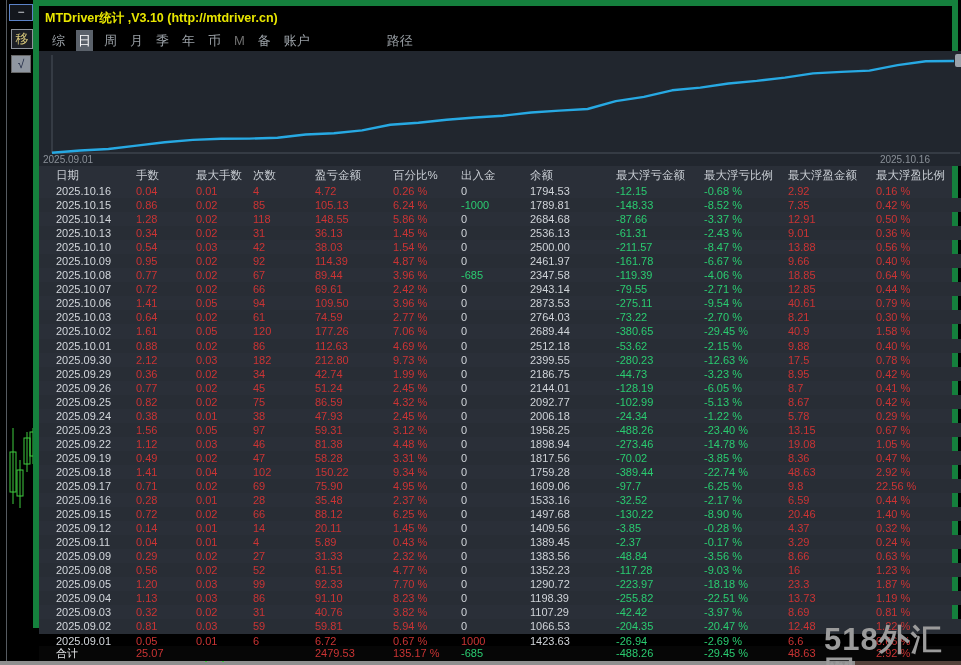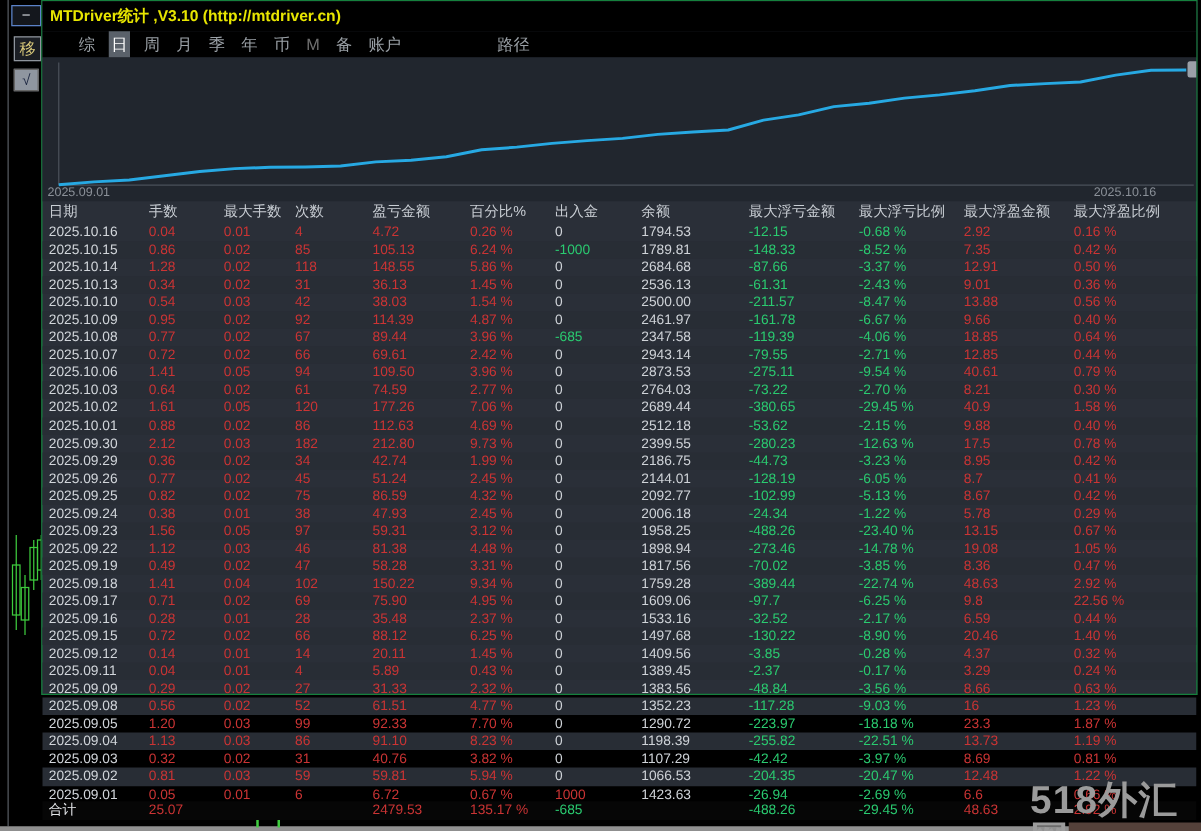--- a/index.html
+++ b/index.html
@@ -14,44 +14,44 @@
   .btn-move{position:absolute;left:11px;top:29px;width:22px;height:20px;background:#1b1e24;
             border:1px solid #8e949c;color:#d8c87a;font-size:13px;line-height:18px;text-align:center;}
   .btn-check{position:absolute;left:11px;top:55px;width:20px;height:18px;background:#8f96a0;
              border:1px solid #666;color:#1d2742;font-size:12px;line-height:16px;text-align:center;}
   .candles{position:absolute;left:5px;top:424px;}
   .edge-band{position:absolute;left:0;top:661px;width:961px;height:4px;background:#8f8f8f;}
   .tick-green{position:absolute;top:656px;width:2px;height:6px;background:#3ecb3e;}
   .taskbar-frag{position:absolute;left:855px;top:658px;width:106px;height:7px;background:#54413a;}
 
   
-  .panel{position:absolute;left:33px;top:0;width:925px;height:556px;background:#2a2f38;
-         border:1px solid #15803d;}
+  .panel{position:absolute;left:33px;top:0;width:925px;height:628px;background:#2a2f38;
+         border:6px solid #15803d;}
   .titlebar{position:absolute;left:0;top:0;width:100%;height:24px;background:#000;
             color:#e8e600;font-size:12.5px;font-weight:bold;line-height:24px;padding-left:6px;}
   .menubar{position:absolute;left:0;top:24px;width:100%;height:21px;background:#000;
-           color:#9aa0a6;font-size:13px;line-height:21px;padding-left:27px;white-space:nowrap;}
+           color:#9aa0a6;font-size:13px;line-height:21px;padding-left:11px;white-space:nowrap;}
   .mi{display:inline-block;margin-right:9px;padding:0 2px;cursor:default;}
   .mi.sel{background:#5a616a;color:#fff;}
   .mi.dim{color:#6f6f6f;}
   .mi.path{margin-left:64px;}
 
   
   .chart{position:absolute;left:0;top:45px;width:923px;height:115px;background:#21262e;}
   .chart svg{position:absolute;left:0;top:0;}
   .axis-label{position:absolute;color:#8a9098;font-size:10px;top:103px;}
   .axis-label.l{left:4px;}
   .axis-label.r{right:32px;}
   .scroll-nub{position:absolute;right:0;top:3px;width:7px;height:13px;background:#9aa0a8;
               border-radius:2px 0 0 2px;}
 
   
   .table{position:absolute;left:0;top:160px;width:923px;height:495px;font-size:11px;}
   .grid{display:grid;grid-template-columns:80px 60px 57px 62px 78px 68px 69px 86px 88px 84px 88px auto;
-        padding-left:5px;}
+        padding-left:17px;}
   .thead{height:18px;line-height:18px;color:#c9ced4;font-size:11.5px;}
   .trow{height:14.05px;line-height:14.05px;}
   .trow:nth-child(even){background:#282d35;}
   .total{position:absolute;left:0;bottom:0;width:923px;height:15px;line-height:15px;background:#060606;}
   .c-date{color:#d2d6db;}
   .c-neu{color:#cfd3d8;}
   .c-red{color:var(--red,#cb3434);}
   .c-green{color:var(--green,#2acb70);}
   .c-white{color:#e4e6e9;}
 

